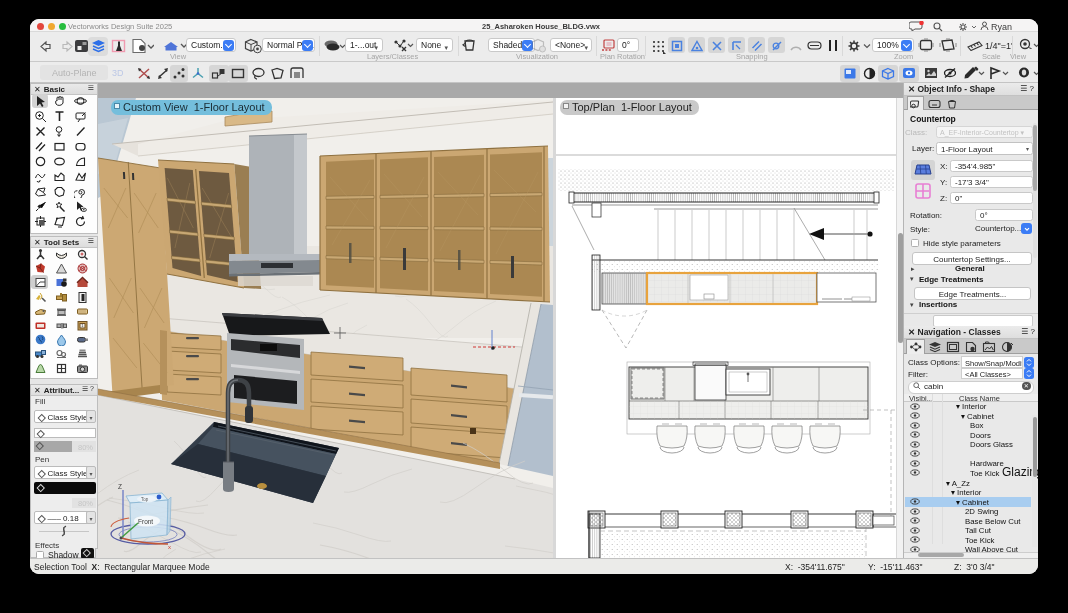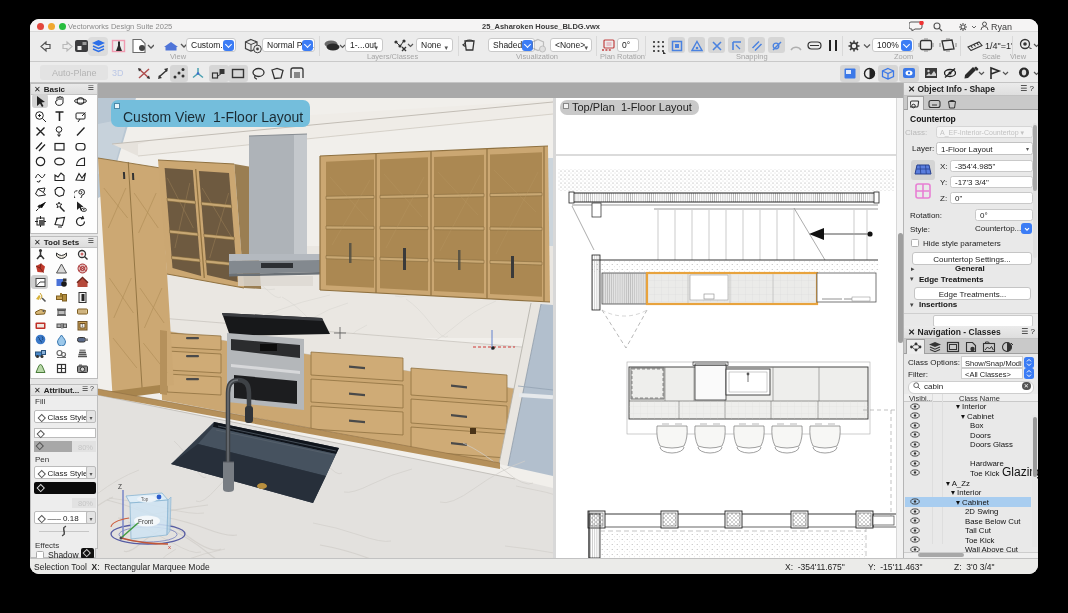--- a/index.html
+++ b/index.html
@@ -774,21 +774,21 @@
               <path d="M23 440 Q45 446 70 446" fill="none" stroke="#c05030" stroke-width="1.3"></path>
               <text x="70" y="451" font-size="6" fill="#cc3a2a" font-family="Liberation Sans">x</text>
               <path d="M13 429 a38 11 0 0 1 18 -9" fill="none" stroke="#cc5a3a" stroke-width="1.1"></path>
               <circle cx="23" cy="440" r="1.5" fill="#444"></circle>
             </g>
             <path d="M375 249 h42" stroke="#cc2222" stroke-width="0.9" stroke-dasharray="3 2"></path>
             <path d="M394 232 V252" stroke="#5577cc" stroke-width="0.9"></path>
             <circle cx="395" cy="250" r="1.8" fill="#222"></circle>
             <path d="M236 235 h12 M242 229 v12" stroke="#555" stroke-width="0.8"></path>
           </svg>
-        <div class="abs" style="left:13px;top:2px;background:#74bedc;border-radius:7px;padding:9px 7px 2px 12px;font-size:14px;color:#1b2b33;white-space:nowrap;">Custom View&nbsp; 1-Floor Layout</div>
+        <div class="abs" style="left:13px;top:2px;background:#74bedc;border-radius:7px;padding:1px 7px 2px 12px;font-size:11px;color:#1b2b33;white-space:nowrap;">Custom View&nbsp; 1-Floor Layout</div>
         <div class="abs" style="left:16px;top:5px;width:6px;height:6px;background:#e8f4fa;border:1px solid #4a88a8;"></div>
       </div>
       <div style="position:absolute;left:455px;top:0;width:3px;height:460px;background:#d8d8d8;"></div>
       <div id="paneplan">
           <svg width="340" height="460" viewBox="0 0 340 460" style="position:absolute;left:0;top:0">
             <defs>
 <pattern id="dots" width="4" height="4" patternUnits="userSpaceOnUse">
   <circle cx="1" cy="1" r="0.55" fill="#9a9a9a"></circle>
                 <circle cx="3" cy="3" r="0.45" fill="#ababab"></circle>
 </pattern>

